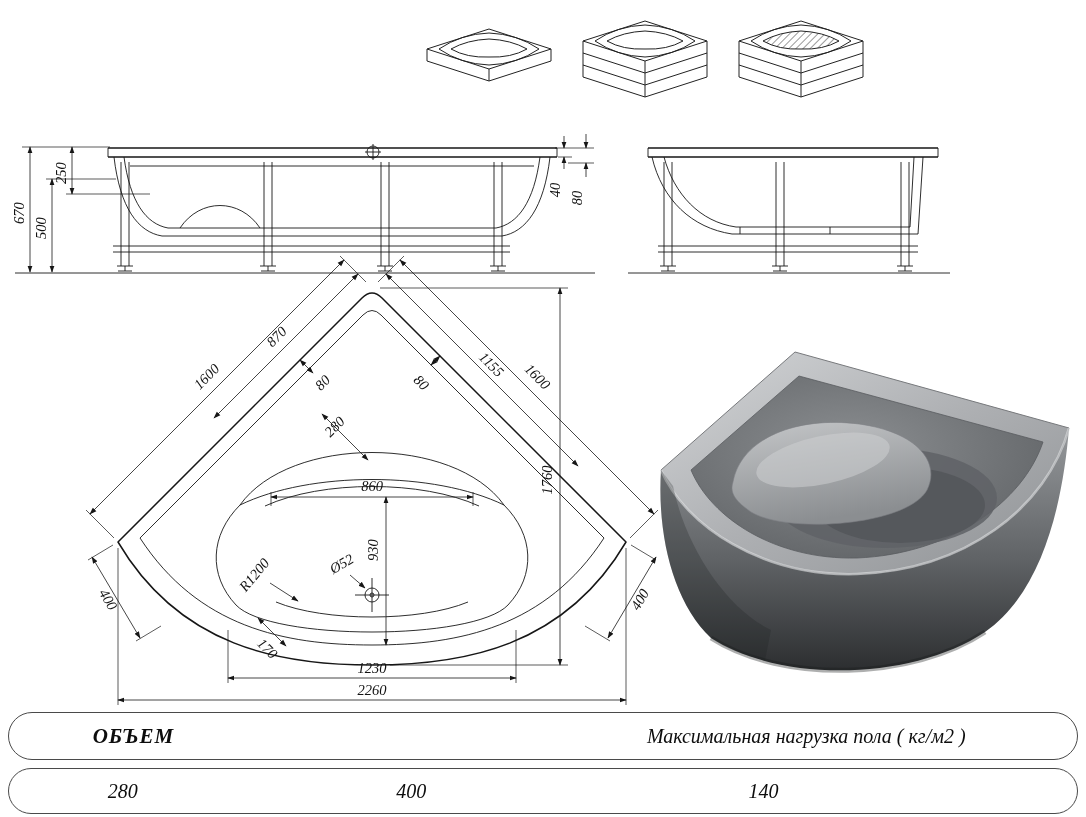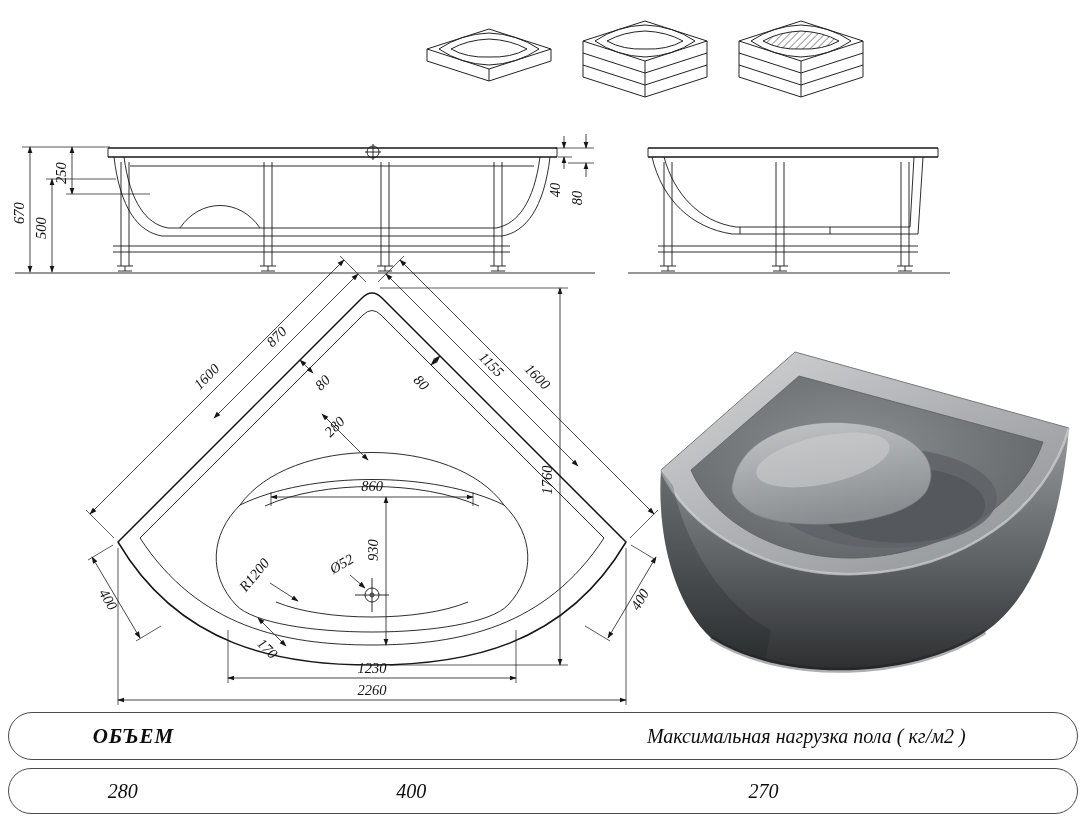--- a/index.html
+++ b/index.html
@@ -267,16 +267,16 @@
     </g>
   </svg>
 
   <div class="bar" style="top:712px;height:46px">
     <span class="cell bold" style="left:11%">ОБЪЕМ</span>
     <span class="cell" style="left:74%">Максимальная нагрузка пола ( кг/м2 )</span>
   </div>
   <div class="bar" style="top:768px;height:44px">
     <span class="cell" style="left:10%">280</span>
     <span class="cell" style="left:37%">400</span>
-    <span class="cell" style="left:70%">270</span>
+    <span class="cell" style="left:70%">140</span>
   </div>
 
 </div>
 
 </body></html>

